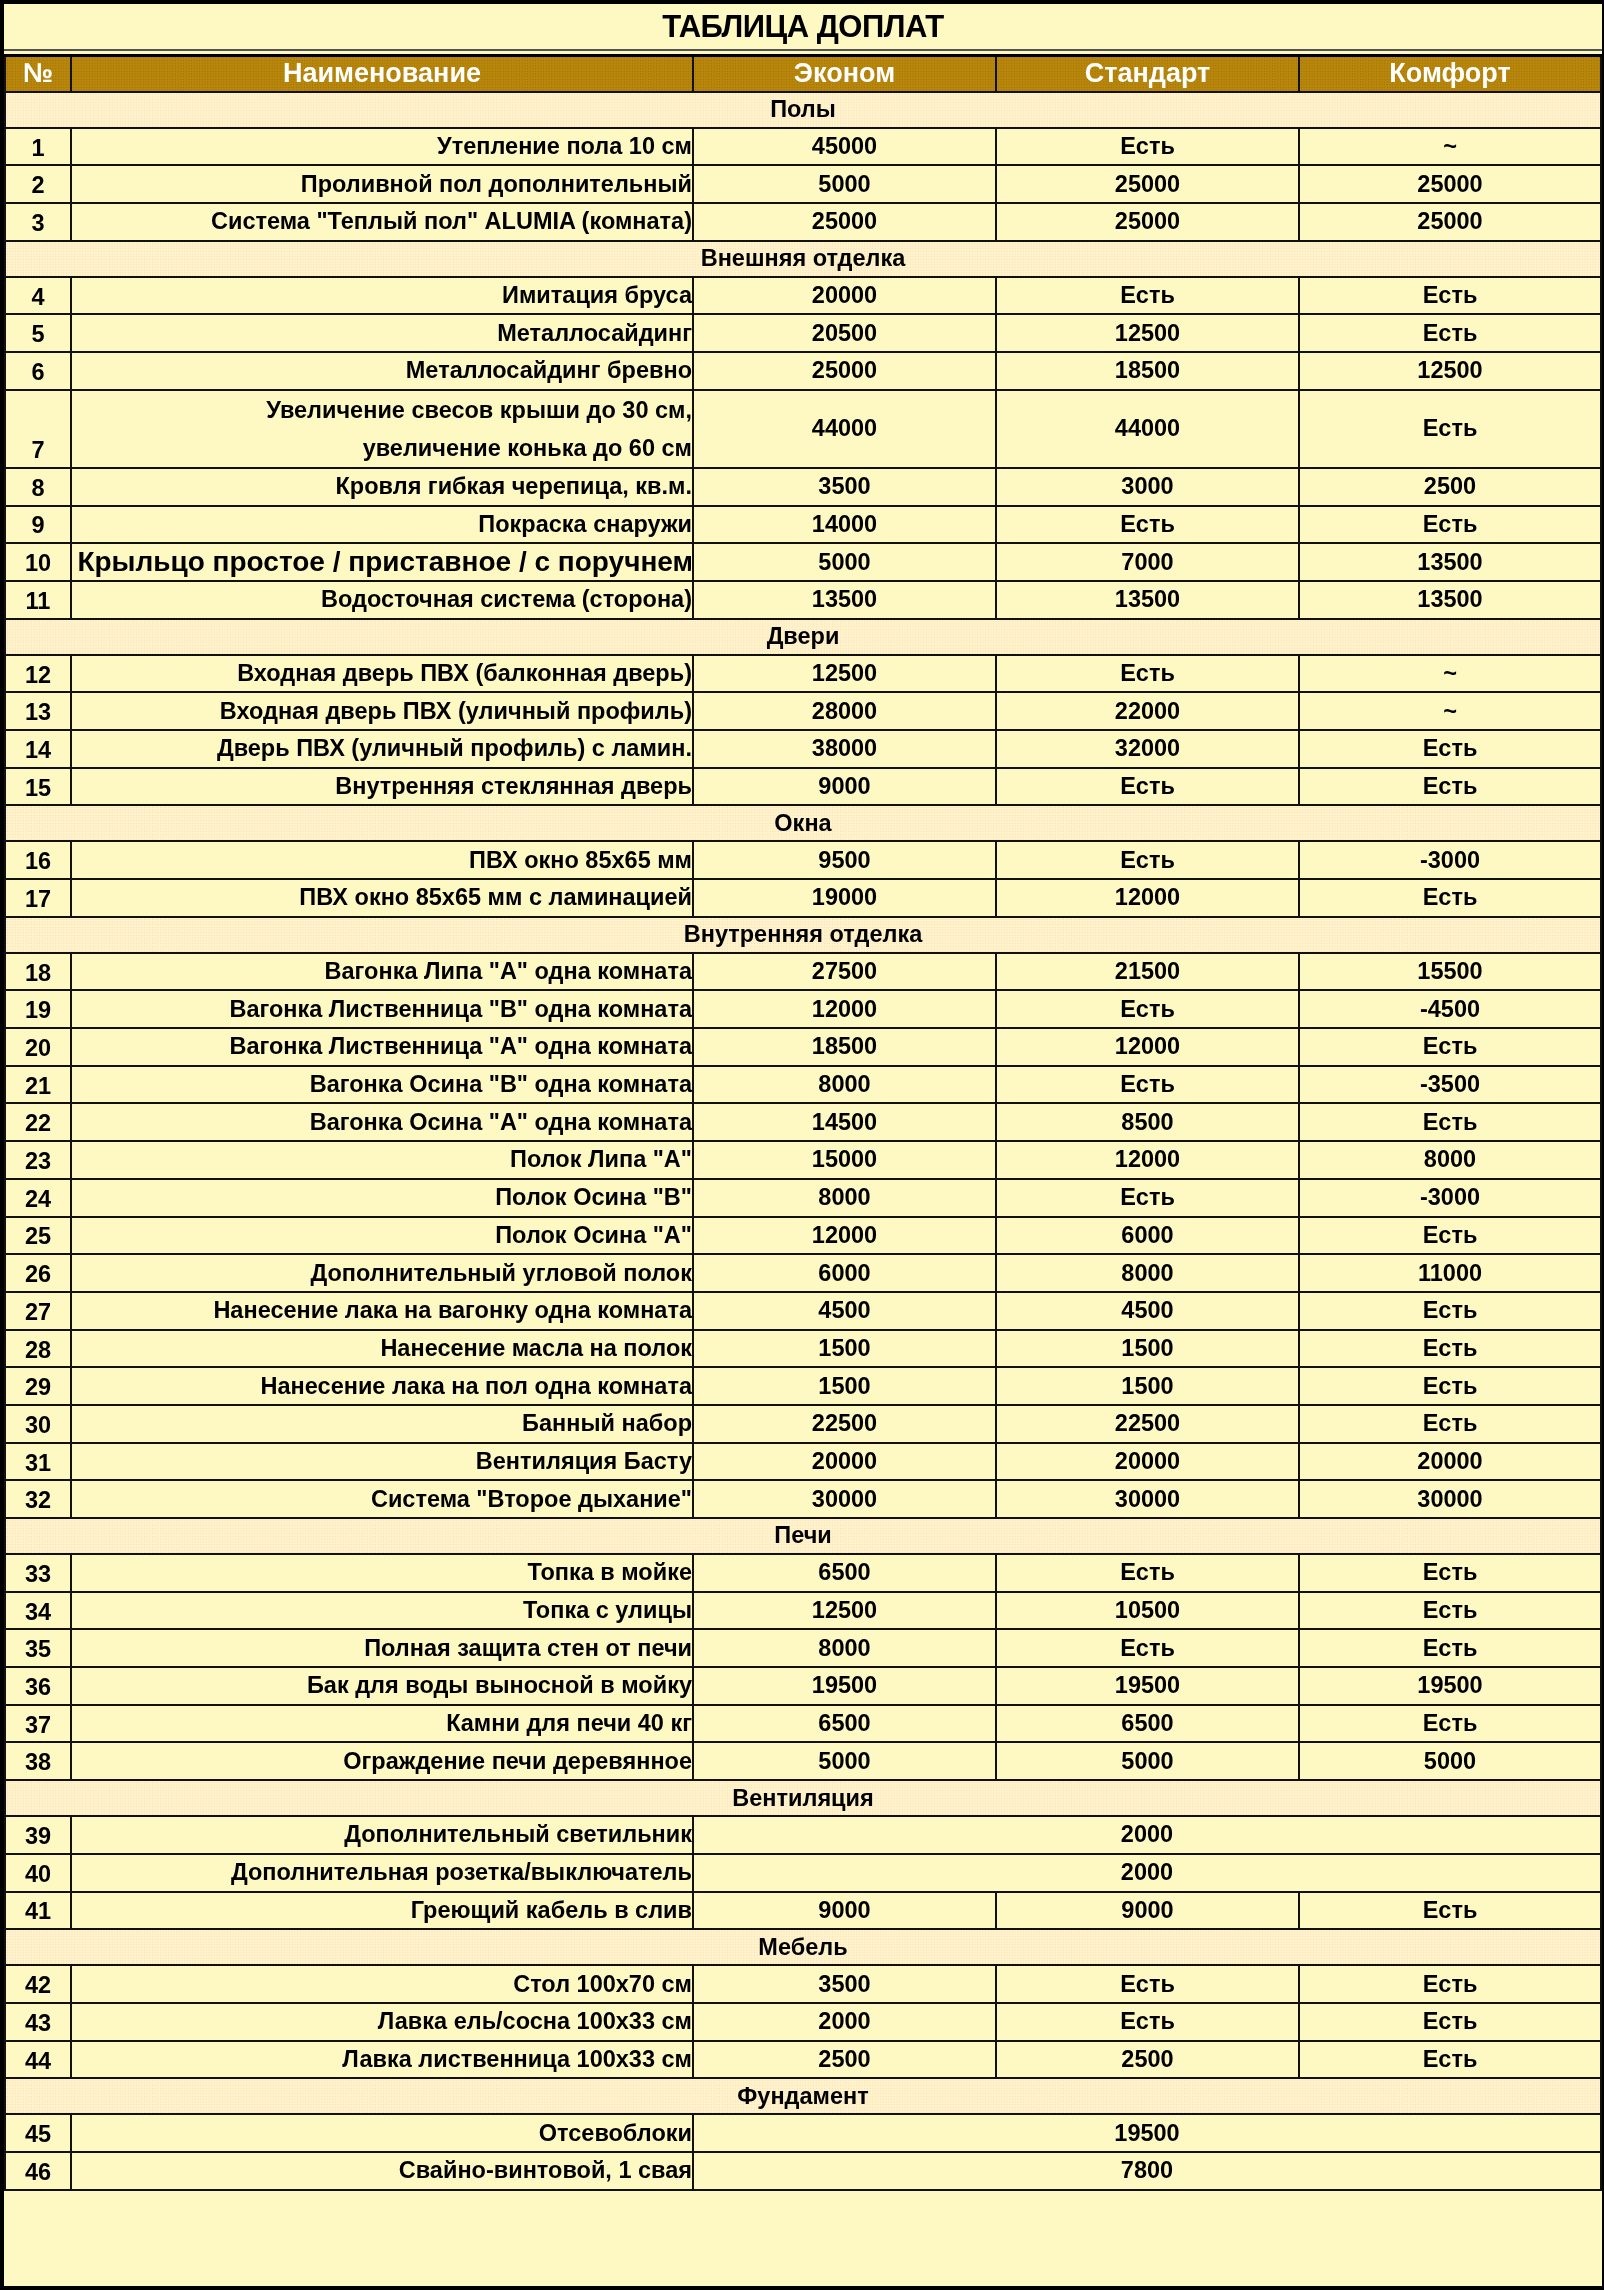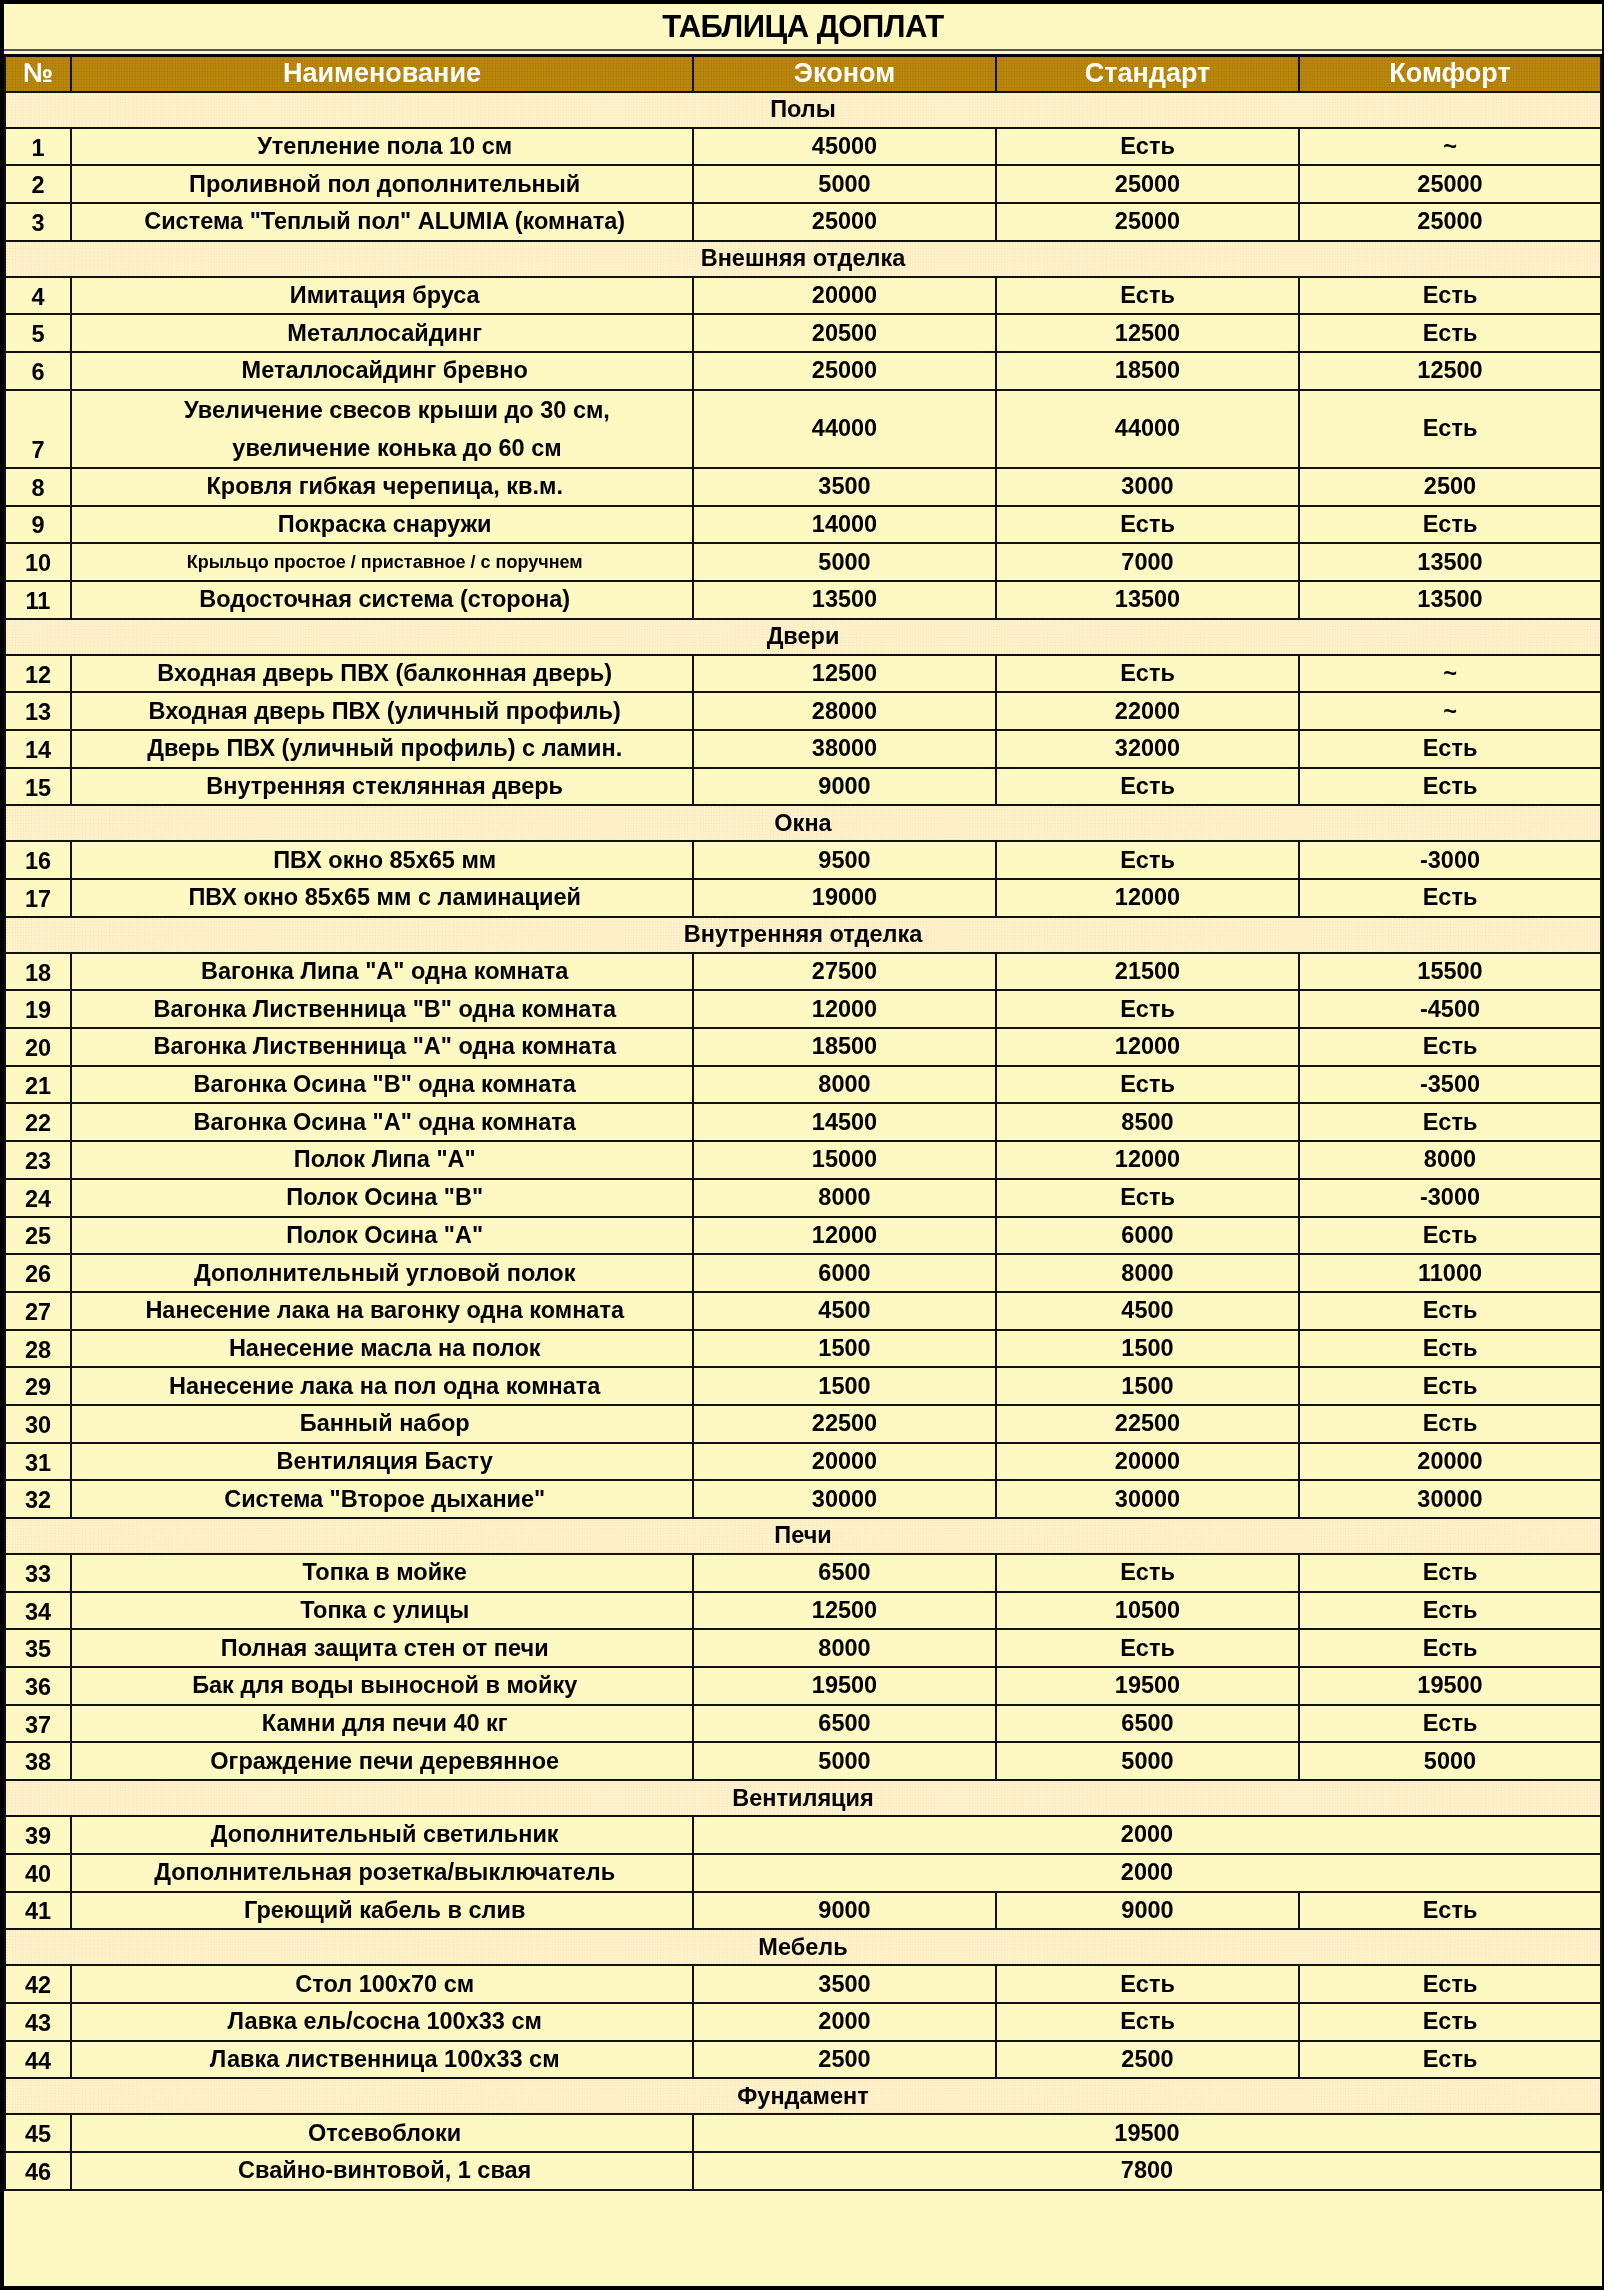--- a/index.html
+++ b/index.html
@@ -51,25 +51,25 @@
     border-top: 3.6px solid #000;
   }
   tr.section td {
     background-color: #fff2cc;
     background-image: radial-gradient(#f4dfa6 30%, transparent 32%);
     background-size: 2.7px 2.7px;
     text-align: center;
     height: 34px;
   }
   td.num { text-align: center; vertical-align: bottom; padding-bottom: 2.7px; }
-  td.name { text-align: center; padding-left: 5.4px; }
+  td.name { text-align: right; padding-left: 5.4px; }
   td.val { text-align: center; }
   tr.tall td { height: 72px; }
   tr.tall td.name { white-space: normal; line-height: 38px; padding-left: 30px; }
-  td.small-name { font-size: 18px; border-radius: 13px; }
+  td.small-name { font-size: 28px; border-radius: 13px; }
 </style>
 </head>
 <body>
 
 <div class="sheet">
   <div class="title">ТАБЛИЦА ДОПЛАТ</div>
   <table>
     <colgroup>
       <col class="c-num">
         <col class="c-name">

